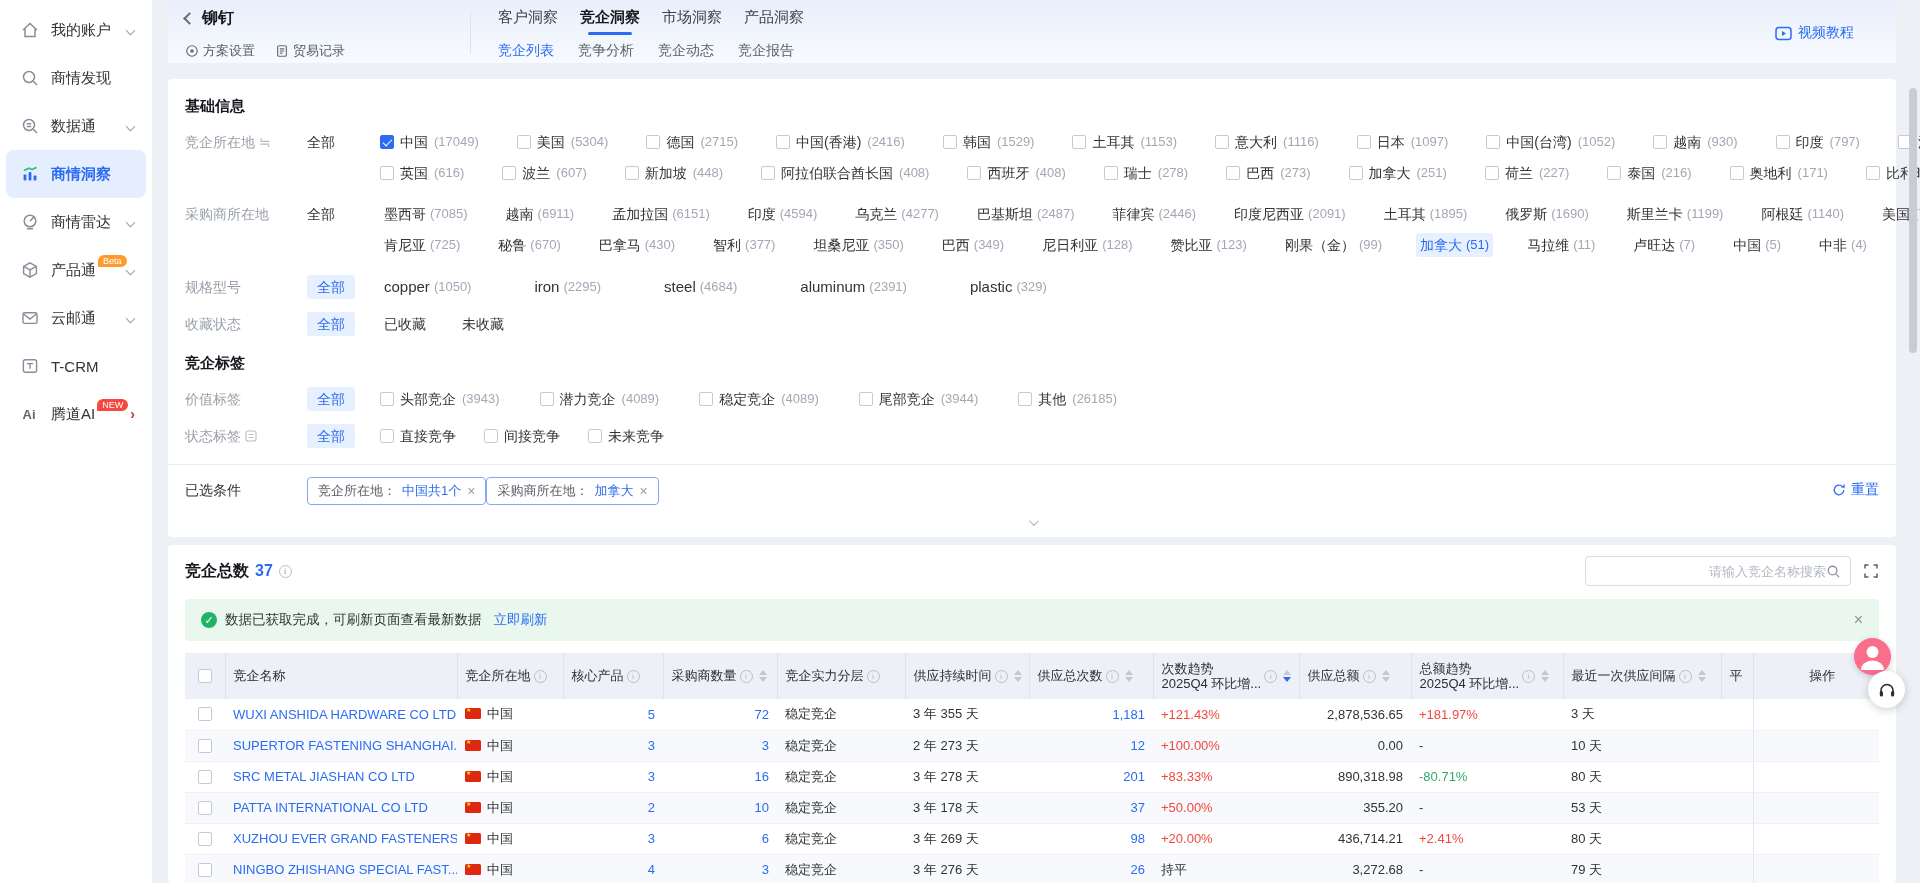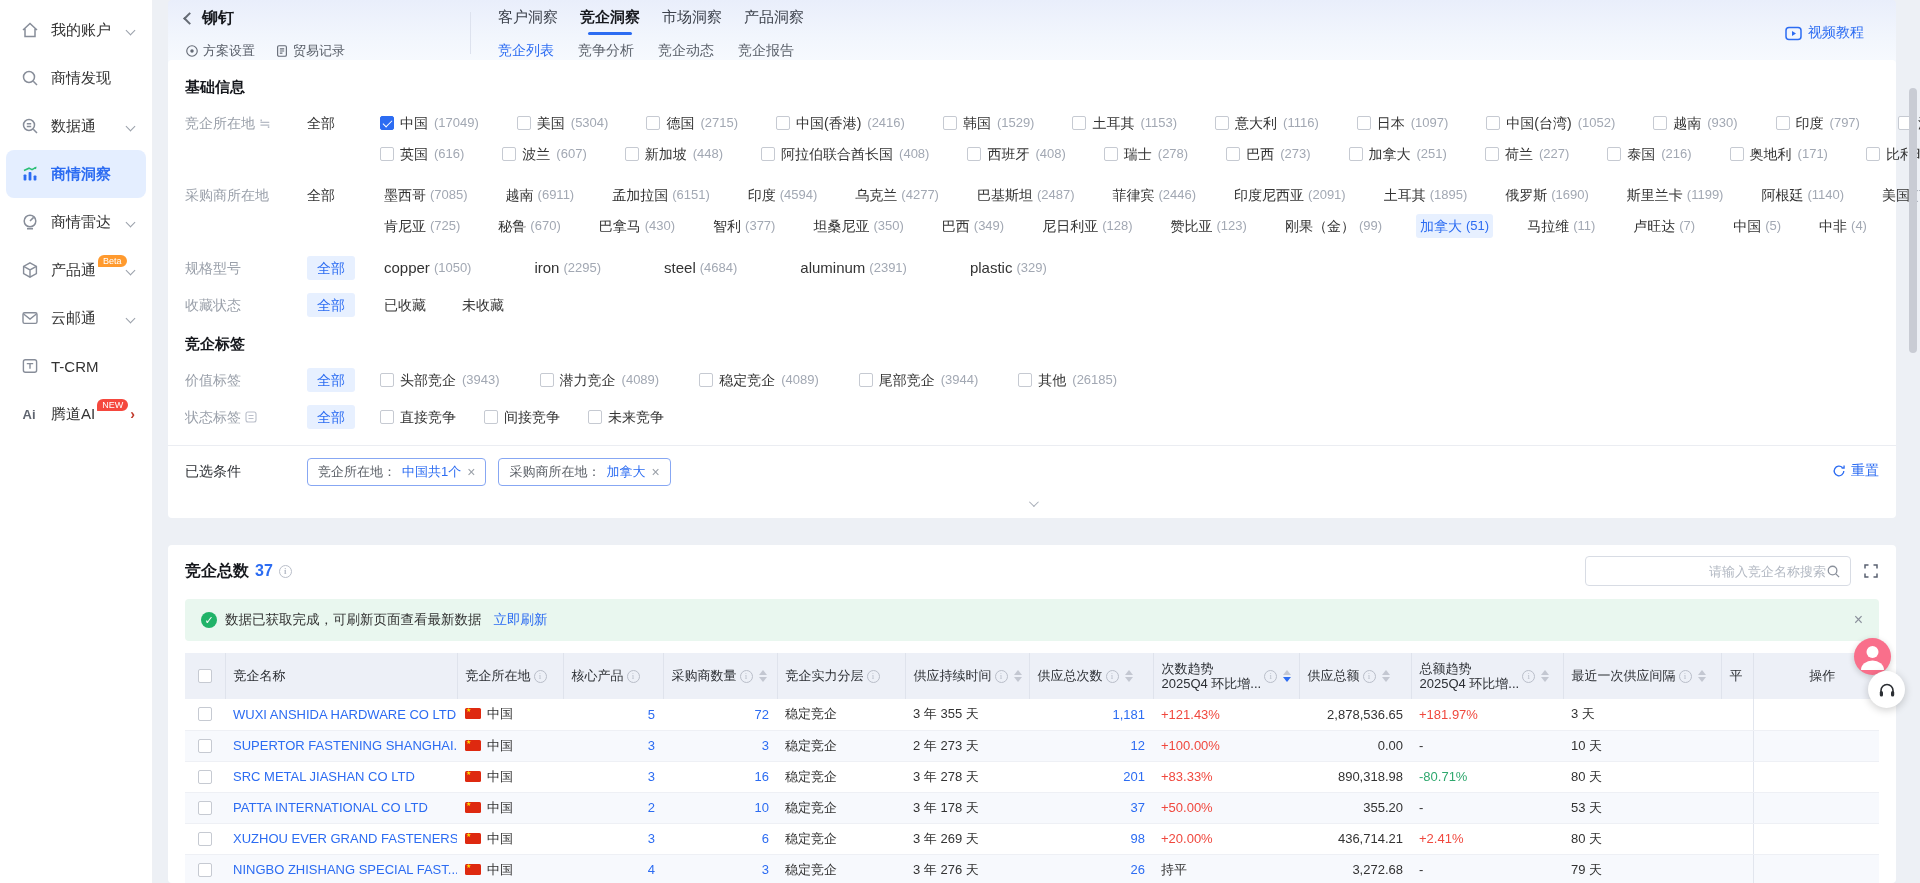--- a/index.html
+++ b/index.html
@@ -29,24 +29,24 @@
   .band-actions { position:absolute; left:17px; top:42px; display:flex; gap:20px; align-items:center; }
   .band-act { display:inline-flex; align-items:center; gap:4px; font-size:13px; color:#595f69; cursor:pointer; }
   .band-vdiv { position:absolute; left:302px; top:12px; width:1px; height:42px; background:#dde2ee; }
   .tabs { position:absolute; left:330px; top:8px; display:flex; gap:22px; }
   .tab { font-size:15px; color:#3c414b; cursor:pointer; position:relative; padding-bottom:8px; }
   .tab.active { color:#16181d; font-weight:bold; }
   .tab.active::after { content:""; position:absolute; left:8px; right:8px; bottom:0; height:3px; border-radius:2px; background:#2c6cf2; }
   .subtabs { position:absolute; left:330px; top:42px; display:flex; gap:24px; }
   .subtab { font-size:14px; color:#595f69; cursor:pointer; }
   .subtab.active { color:#2c6cf2; }
-  .video-btn { position:absolute; right:32px; top:24px; display:inline-flex; align-items:center; gap:6px; color:#2c6cf2; font-size:14px; cursor:pointer; }
+  .video-btn { position:absolute; right:42px; top:24px; display:inline-flex; align-items:center; gap:6px; color:#2c6cf2; font-size:14px; cursor:pointer; }
 
   
-  .filter-card { position:absolute; left:168px; top:60px; width:1728px; height:458px; background:#fff; border-radius:4px; padding:18px 17px 0; }
+  .filter-card { position:absolute; left:168px; top:79px; width:1728px; height:458px; background:#fff; border-radius:4px; padding:18px 17px 0; }
   .sec-title { font-size:15px; font-weight:bold; color:#16181d; height:20px; }
   .f-row { display:flex; align-items:flex-start; margin-top:13px; }
   .f-label { width:122px; flex:none; color:#9aa0aa; font-size:14px; line-height:24px; display:flex; align-items:center; gap:4px; }
   .f-all-col { width:73px; flex:none; line-height:24px; }
   .f-all-plain { color:#333; cursor:pointer; }
   .chip-all { display:inline-block; background:#e7f0ff; color:#2c6cf2; border-radius:3px; padding:1px 10px; line-height:22px; cursor:pointer; }
   .f-items { flex:1; display:flex; flex-direction:column; gap:7px; position:relative; }
   .f-line { display:flex; align-items:center; flex-wrap:nowrap; line-height:24px; position:relative; padding-right:80px; }
   .gap38 > * { margin-right:38px; } .gap30 > * { margin-right:30px; }
   .gap55 > * { margin-right:55px; } .gap40 > * { margin-right:40px; } .gap28 > * { margin-right:28px; }
@@ -56,21 +56,21 @@
   .cb.checked::after { content:""; position:absolute; left:4px; top:1px; width:4px; height:8px; border:solid #fff; border-width:0 1.8px 1.8px 0; transform:rotate(45deg); }
   .nm { color:#333; } .ct { color:#a2a8b3; font-size:13px; }
   .link-item { display:inline-flex; align-items:center; gap:4px; cursor:pointer; white-space:nowrap; padding:0 4px; border-radius:3px; }
   .link-item.active { background:#e7f0ff; }
   .link-item.active .nm, .link-item.active .ct { color:#2c6cf2; }
   .chev-dn { width:7px; height:7px; border-right:1.3px solid #8a909b; border-bottom:1.3px solid #8a909b; transform:rotate(45deg) translateY(-2px); }
   .tag-icon { display:inline-flex; }
   .f-divider { border-top:1px solid #ebedf2; margin:16px -17px 0; }
   .selected-row { display:flex; align-items:center; margin-top:12px; position:relative; }
   .selected-label { width:122px; flex:none; color:#2b2e33; font-size:14px; }
-  .sel-chips { display:flex; gap:12px; }
+  .sel-chips { display:flex; }
   .sel-chip { border:1px solid #87a7f3; border-radius:4px; padding:4px 10px; display:inline-flex; align-items:center; gap:6px; font-size:13px; background:#fff; cursor:default; }
   .sel-chip .pfx { color:#5a5f66; } .sel-chip .val { color:#2c6cf2; }
   .sel-chip .x { color:#9aa0a8; cursor:pointer; font-size:14px; line-height:1; }
   .reset-btn { position:absolute; right:0; top:4px; color:#2c6cf2; display:inline-flex; align-items:center; gap:5px; cursor:pointer; }
   .collapse-bar { position:absolute; left:50%; bottom:2px; transform:translateX(-50%); width:60px; height:16px; display:flex; justify-content:center; cursor:pointer; }
   .collapse-bar .chev-dn { border-color:#a8aeb8; }
 
   
   .table-card { position:absolute; left:168px; top:545px; width:1728px; height:338px; background:#fff; border-radius:4px; padding:10px 17px 0; overflow:hidden; }
   .tc-head { display:flex; align-items:center; justify-content:space-between; height:32px; }

